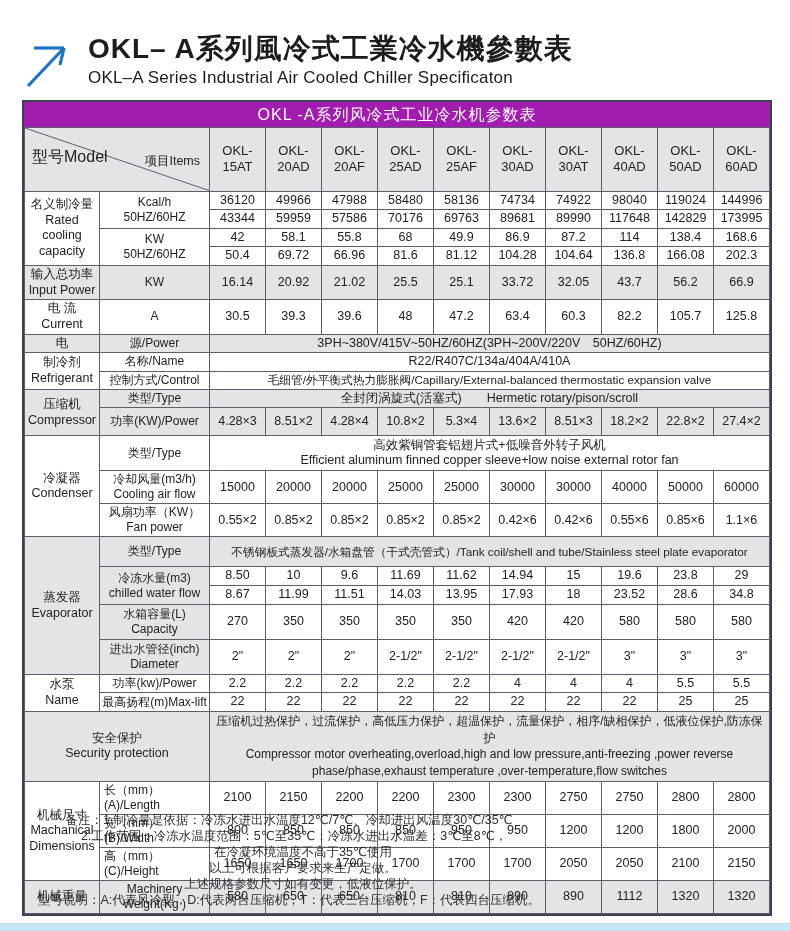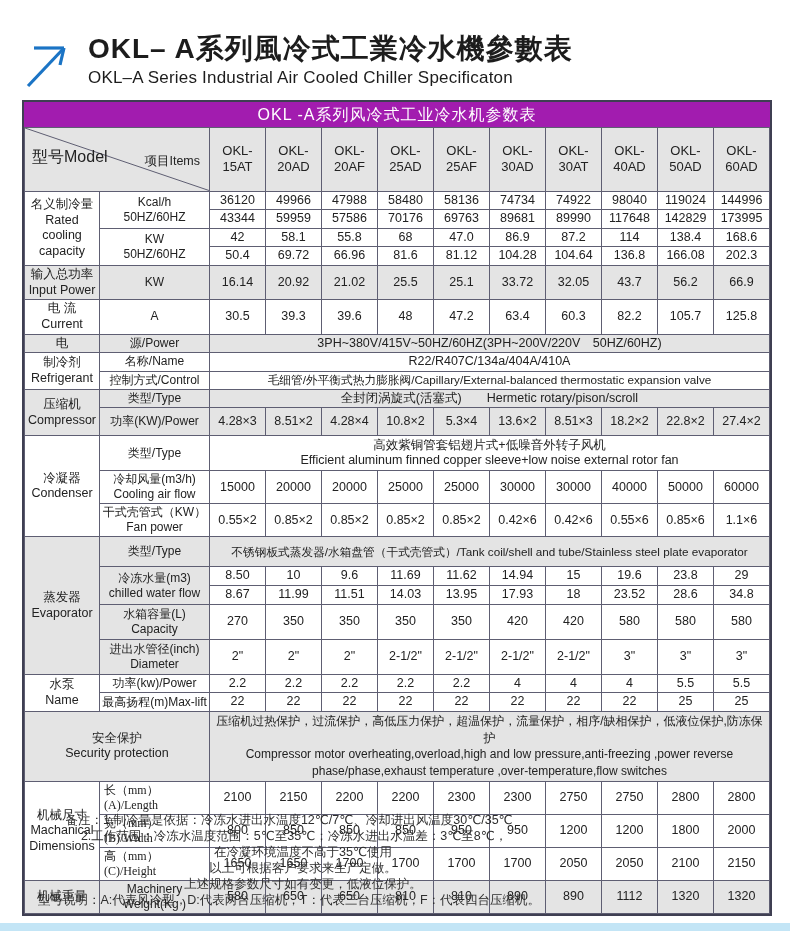--- a/index.html
+++ b/index.html
@@ -15,21 +15,21 @@
 
   
   .table-wrap{position:absolute;left:22px;top:100px;width:746px;border:2px solid #3f3f52;background:#fff;}
   .blue-bar{height:25px;line-height:25px;background:#a21caf;color:#ffffff;text-align:center;font-size:16px;letter-spacing:1px;}
   table{width:100%;border-collapse:collapse;table-layout:fixed;}
   col.c-sec{width:75px;} col.c-item{width:110px;} col.c-val{width:56px;}
   td,th{border:1px solid #5e5e72;font-size:12.5px;font-weight:normal;color:#222;text-align:center;vertical-align:middle;padding:1px 2px;white-space:pre-line;line-height:1.25;overflow:hidden;}
   .g{background:#e4e4e4;}
   .sec{font-size:12.5px;}
   .item{font-size:12px;}
-  .item.dim{text-align:left;padding-left:4px;font-family:Liberation Serif, serif;}
+  .item.dim{text-align:left;padding-left:4px;}
   .merge{font-size:12.5px;}
   .fit{font-size:11.7px;white-space:normal;}
   .safety-cell{font-size:12px;line-height:1.4;white-space:pre-line;margin-top:33px;}
   th.model{font-size:13px;}
   .rh17{height:17px;} .rh18{height:18px;} .rh28{height:28px;} .rh30{height:30px;}
   .rh32{height:32px;} .rh33{height:33px;} .rh35{height:35px;} .rh54{height:54px;}
 
   
   th.corner{position:relative;padding:0;}
   th.corner svg.diag{position:absolute;inset:0;width:100%;height:100%;}
@@ -140,21 +140,21 @@
             <td class="val">142829</td>
             <td class="val">173995</td>
           </tr>
       <tr class="rh17">
         <td class="item" rowspan="2">KW
 50HZ/60HZ</td>
       <td class="val">42</td>
             <td class="val">58.1</td>
             <td class="val">55.8</td>
             <td class="val">68</td>
-            <td class="val">47.0</td>
+            <td class="val">49.9</td>
             <td class="val">86.9</td>
             <td class="val">87.2</td>
             <td class="val">114</td>
             <td class="val">138.4</td>
             <td class="val">168.6</td>
           </tr>
       <tr class="rh17">
             <td class="val">50.4</td>
             <td class="val">69.72</td>
             <td class="val">66.96</td>
@@ -251,21 +251,21 @@
             <td class="val">20000</td>
             <td class="val">25000</td>
             <td class="val">25000</td>
             <td class="val">30000</td>
             <td class="val">30000</td>
             <td class="val">40000</td>
             <td class="val">50000</td>
             <td class="val">60000</td>
           </tr>
       <tr class="rh32">
-        <td class="item">干式壳管式（KW）
+        <td class="item">风扇功率（KW）
 Fan power</td>
       <td class="val">0.55×2</td>
             <td class="val">0.85×2</td>
             <td class="val">0.85×2</td>
             <td class="val">0.85×2</td>
             <td class="val">0.85×2</td>
             <td class="val">0.42×6</td>
             <td class="val">0.42×6</td>
             <td class="val">0.55×6</td>
             <td class="val">0.85×6</td>

